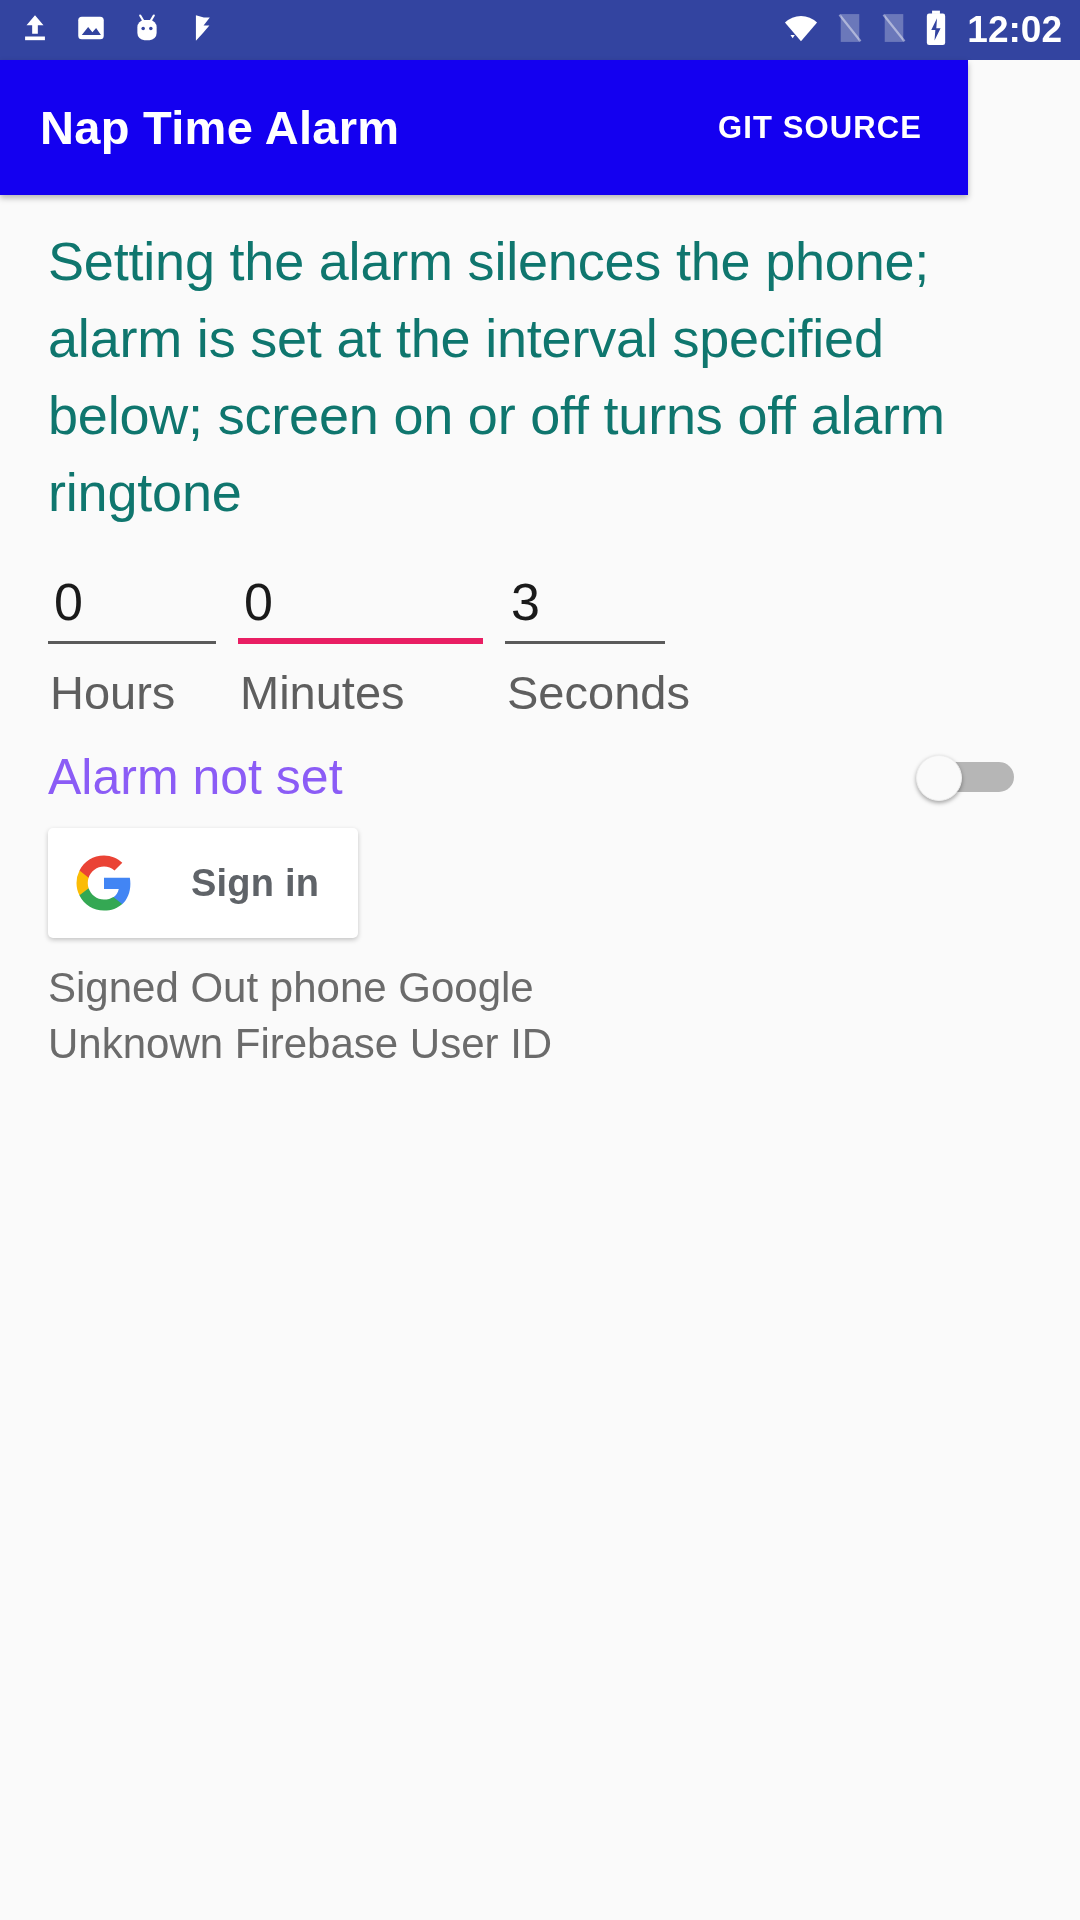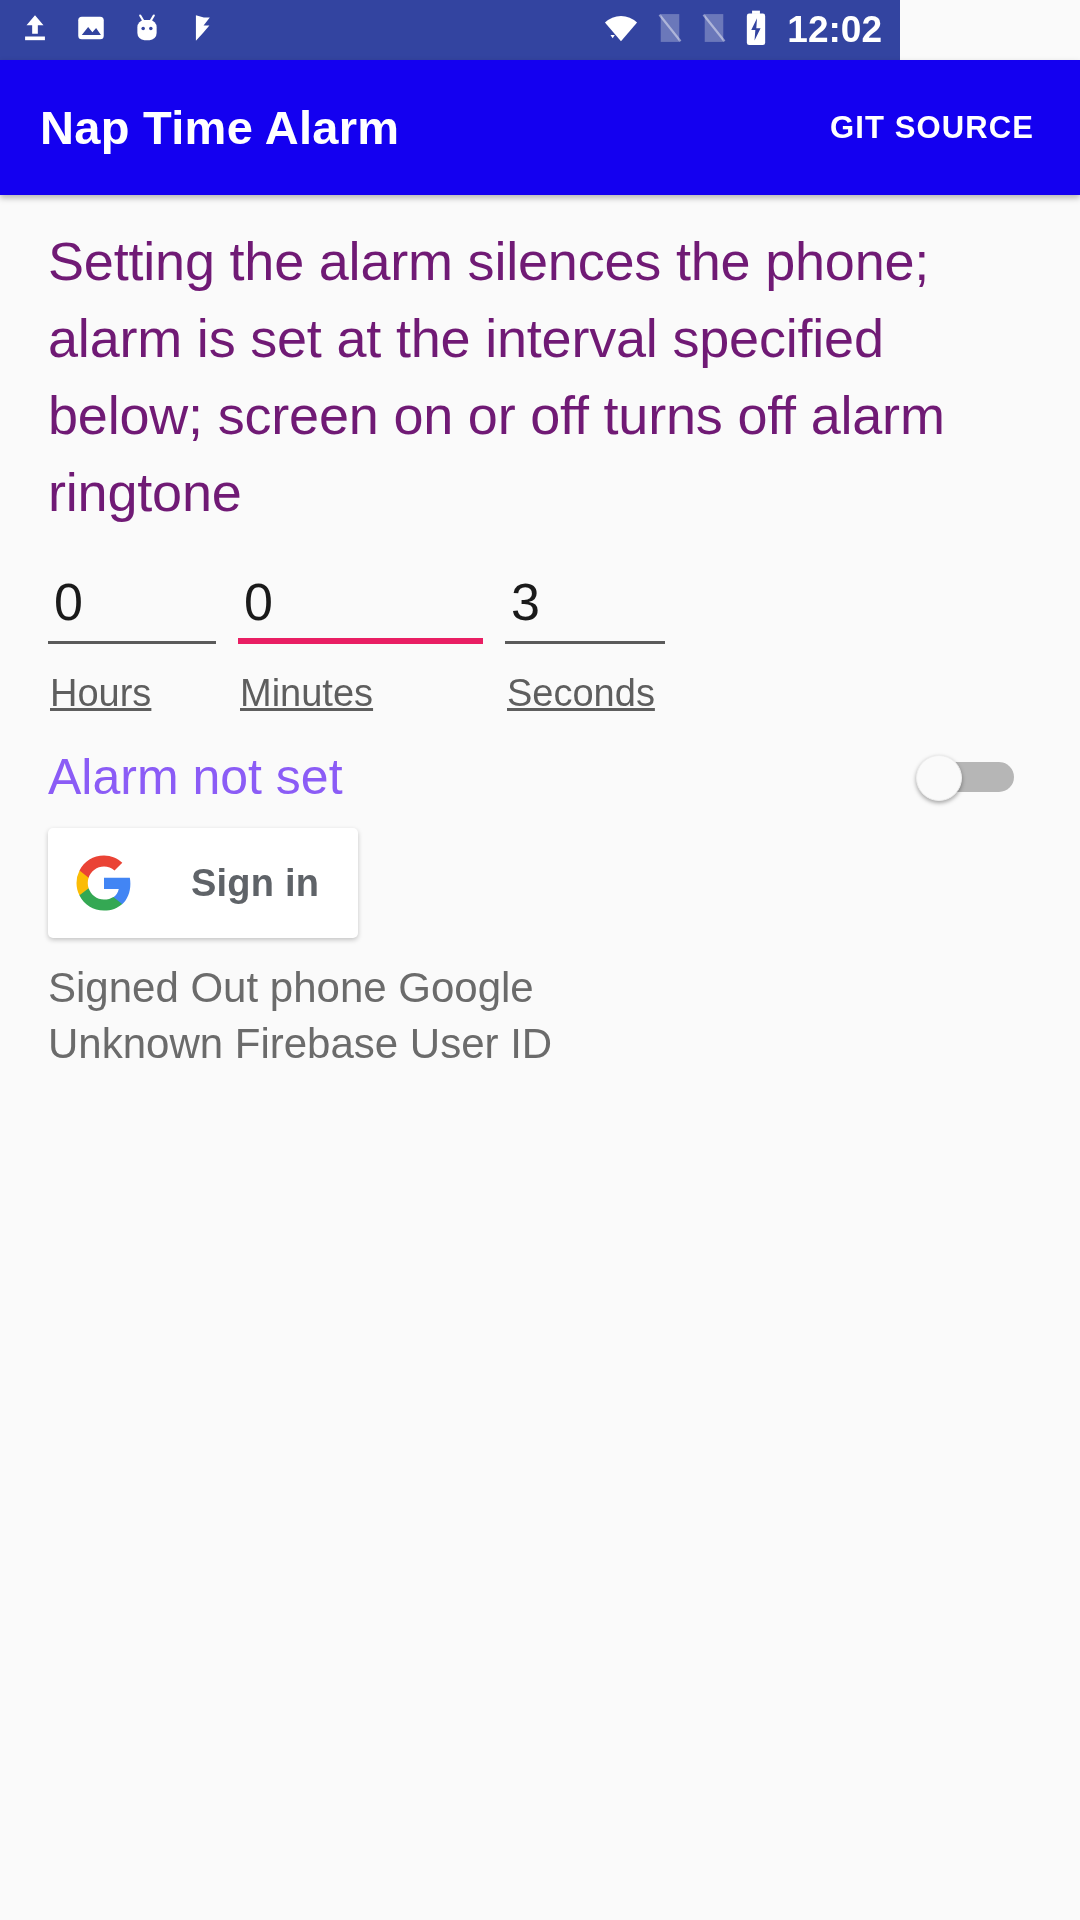--- a/index.html
+++ b/index.html
@@ -6,37 +6,37 @@
   html, body {
     width:1080px; height:1920px;
     background:#fafafa;
     font-family:"Liberation Sans", sans-serif;
     overflow:hidden;
   }
 
   
   .status-bar{
     position:relative;
-    height:60px; width:900px;
+    height:60px; width:1080px;
     background:#3344a0;
     display:flex; align-items:center;
     padding:0 18px;
   }
   .status-left{ display:flex; align-items:center; gap:22px; }
   .status-right{ margin-left:auto; display:flex; align-items:center; gap:14px; }
   .sb-icon{ display:block; }
   .status-time{
     color:#ffffff; font-size:37px; font-weight:bold;
     letter-spacing:0px; margin-left:4px;
     font-family:"Liberation Sans", sans-serif;
   }
 
   
   .app-bar{
-    height:135px; width:1080px;
+    height:135px; width:968px;
     background:#1400f0;
     display:flex; align-items:center;
     padding:0 40px;
     box-shadow:0 3px 6px rgba(0,0,0,0.28);
     position:relative; z-index:5;
   }
   .app-title{
     color:#ffffff;
     font-size:47px;
     font-weight:bold;
@@ -52,21 +52,21 @@
   }
 
   
   .content{
     width:1080px;
     background:#fafafa;
     padding:28px 48px 0 48px;
     position:relative;
   }
   .description{
-    color:#701a75;
+    color:#0f766e;
     font-size:54px;
     line-height:77px;
     font-weight:normal;
     letter-spacing:-0.2px;
     max-width:1000px;
   }
 
   
   .time-row{
     display:flex;
@@ -98,23 +98,22 @@
   .tf-underline.focused{
     height:6px;
     background:#e91e63;
     margin-top:5px;
   }
 
   
   .label-row{ display:flex; margin-top:20px; }
   .lbl{
     color:#5e5e5e;
-    font-size:38px;
+    font-size:47px;
     line-height:58px;
-    text-decoration:underline;
   }
   .lbl-hours  { width:168px; padding-left:2px;}
   .lbl-minutes{ width:245px; margin-left:22px; padding-left:2px;}
   .lbl-seconds{ width:240px; margin-left:22px; padding-left:2px;}
 
   
   .alarm-row{
     display:flex;
     align-items:center;
     margin-top:18px;

